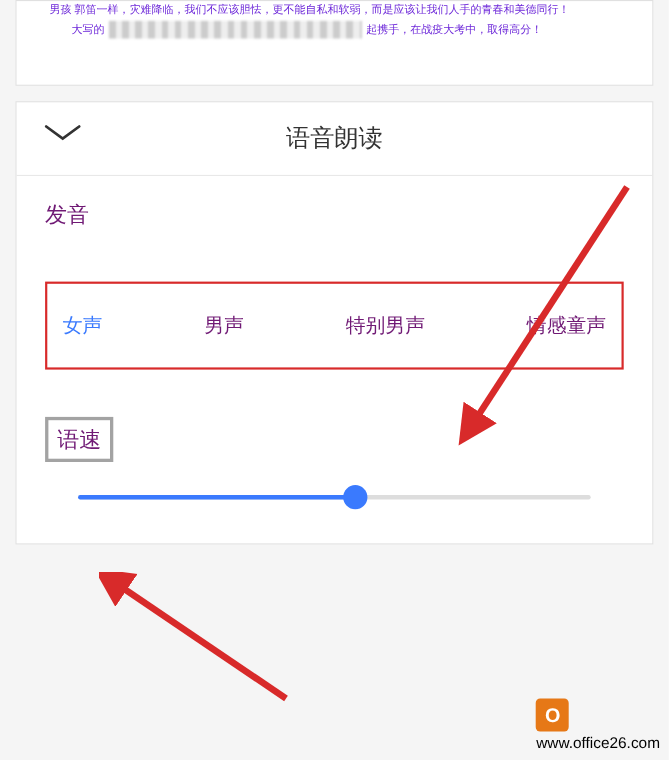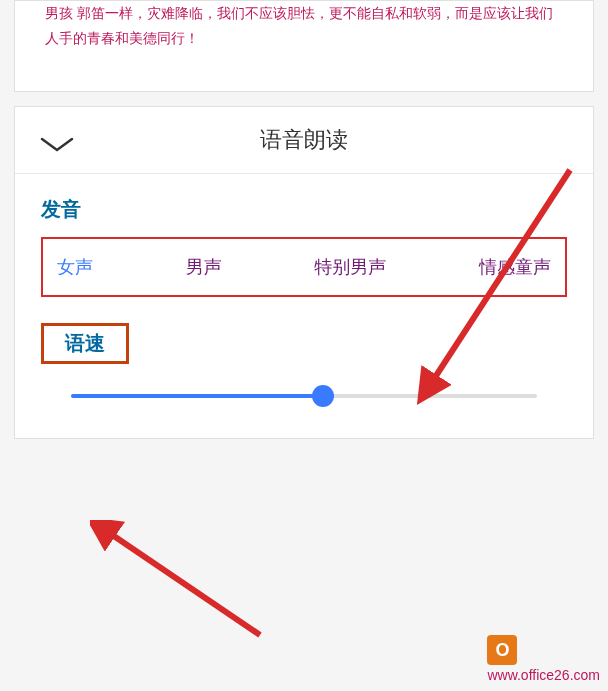--- a/index.html
+++ b/index.html
@@ -10,22 +10,22 @@
       font-family: "Microsoft YaHei", "PingFang SC", sans-serif;
       position: relative;
     }
     .content-area {
       background: #fff;
       padding: 0 30px 40px 30px;
       border: 1px solid #e0e0e0;
       margin: 0 14px;
     }
     .content-text {
-      font-size: 14px;
-      color: #be185d;
+      font-size: 10px;
+      color: #6d28d9;
       line-height: 1.8;
     }
     .content-text .line1 {
       display: block;
     }
     .content-text .line2 {
       display: block;
       text-indent: 2em;
       position: relative;
     }
@@ -38,21 +38,21 @@
       vertical-align: middle;
       margin: 0 4px;
     }
     .panel {
       background: #fff;
       margin: 14px 14px 0 14px;
       border: 1px solid #e0e0e0;
     }
     .panel-header {
       display: flex;
-      align-items: flex-end;
+      align-items: flex-start;
       padding: 18px 24px;
       border-bottom: 1px solid #e8e8e8;
       position: relative;
     }
     .chevron-down {
       width: 36px;
       height: 20px;
       display: flex;
       align-items: center;
       justify-content: center;
@@ -63,46 +63,46 @@
       text-align: center;
       font-size: 22px;
       color: #333;
       margin-left: -36px;
     }
     .panel-body {
       padding: 22px 26px 40px 26px;
     }
     .section-label {
       font-size: 20px;
-      color: #0369a1;
+      color: #701a75;
       margin-bottom: 14px;
       display: inline-block;
-      font-weight: bold;
     }
     .voice-tabs {
       border: 2px solid #d82a2a;
-      padding: 14px 10px;
+      padding: 24px 10px;
       display: flex;
       justify-content: space-between;
       align-items: center;
+      margin-top: 33px;
     }
     .voice-tab {
       font-size: 18px;
       color: #701a75;
       cursor: pointer;
       padding: 2px 4px;
     }
     .voice-tab.active {
       color: #3a7afe;
     }
     .speed-label-box {
-      border: 3px solid #c2410c;
-      padding: 4px 21px;
+      border: 3px solid #a3a3a3;
+      padding: 4px 8px;
       display: inline-block;
-      margin-top: 26px;
+      margin-top: 43px;
     }
     .slider-container {
       margin-top: 30px;
       padding: 0 30px;
       position: relative;
     }
     .slider-track {
       height: 4px;
       background: #ddd;
       position: relative;
@@ -152,33 +152,36 @@
       font-weight: bold;
       font-size: 18px;
       border-radius: 4px;
     }
     .watermark .brand-text {
       color: #e67817;
       font-size: 22px;
       font-weight: bold;
     }
     .watermark .url {
-      color: #be185d;
+      color: #000000;
       font-size: 14px;
       margin-top: 2px;
       display: block;
       text-align: right;
     }
   </style>
 </head>
 <body>
 
 <div class="content-area">
   <div class="content-text">
     <span class="line1">男孩 郭笛一样，灾难降临，我们不应该胆怯，更不能自私和软弱，而是应该让我们人手的青春和美德同行！</span>
+    <span class="line2">
+      <span>大写的</span><span class="pixelate"></span><span>起携手，在战疫大考中，取得高分！</span>
+    </span>
   </div>
 </div>
 
 <div class="panel">
   <div class="panel-header">
     <div class="chevron-down">
       <svg width="34" height="16" viewBox="0 0 34 16">
         <polyline points="2,2 17,13 32,2" stroke="#333" stroke-width="2.5" fill="none" stroke-linecap="round"></polyline>
       </svg>
     </div>

